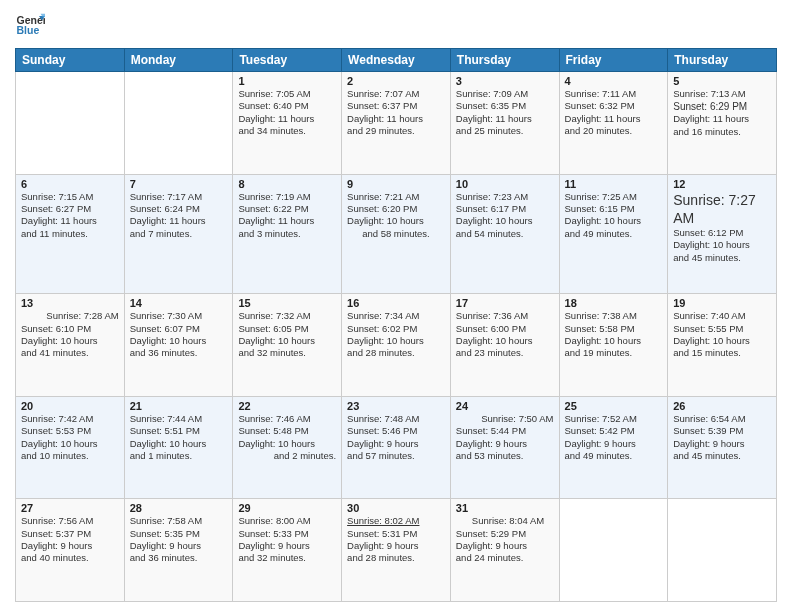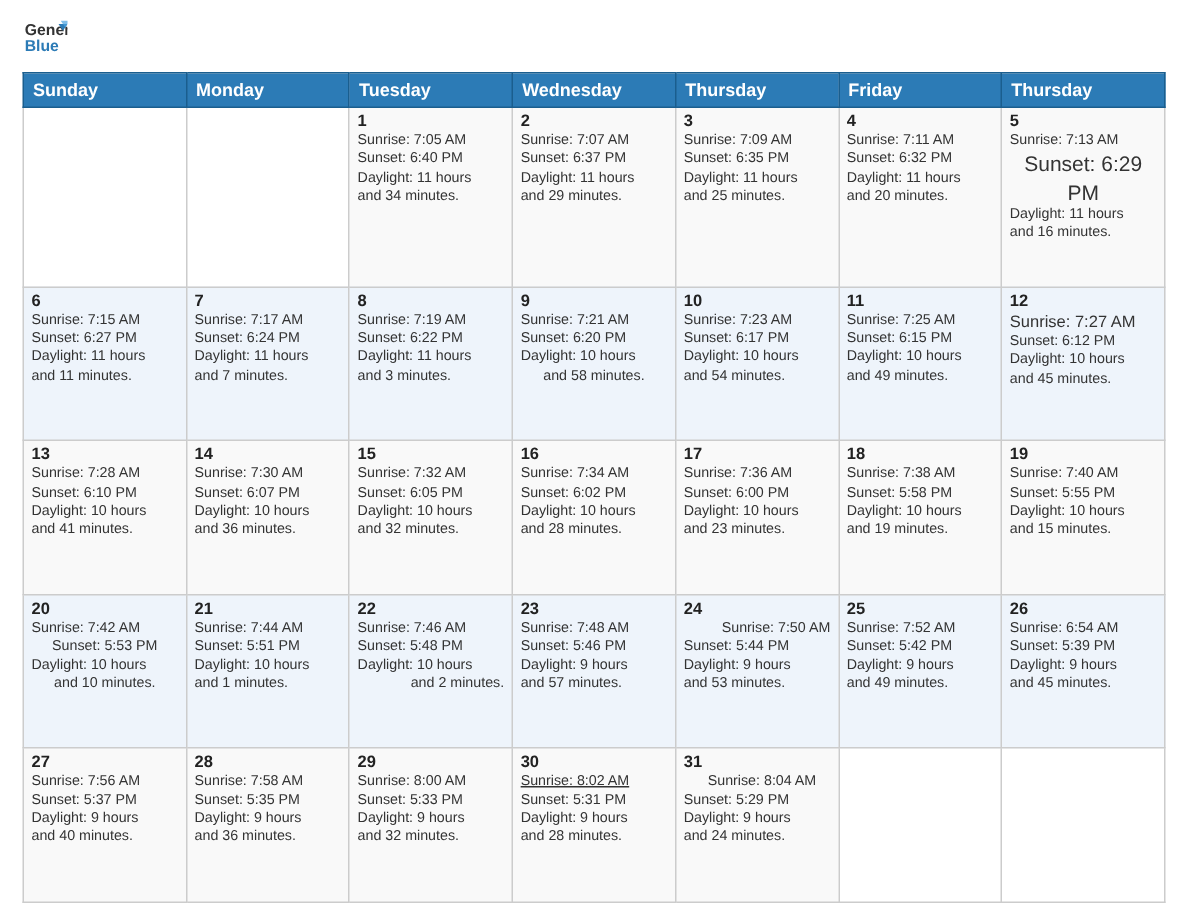--- a/index.html
+++ b/index.html
@@ -151,21 +151,21 @@
           <td>
             <span class="day-number">4</span>
             <span style="display: block; font-size: 9.5px; line-height: 1.3;">Sunrise: 7:11 AM</span>
             <span style="display: block; font-size: 9.5px; line-height: 1.3;">Sunset: 6:32 PM</span>
             <span style="display: block; font-size: 9.5px; line-height: 1.3;">Daylight: 11 hours</span>
             <span style="display: block; font-size: 9.5px; line-height: 1.3;">and 20 minutes.</span>
           </td>
           <td>
             <span class="day-number">5</span>
             <span style="display: block; font-size: 9.5px; line-height: 1.3;">Sunrise: 7:13 AM</span>
-            <span style="display: block; font-size: 14px; line-height: 1.3; text-align: center;">Sunset: 6:29 PM</span>
+            <span style="display: block; font-size: 10px; line-height: 1.3;">Sunset: 6:29 PM</span>
             <span style="display: block; font-size: 9.5px; line-height: 1.3;">Daylight: 11 hours</span>
             <span style="display: block; font-size: 9.5px; line-height: 1.3;">and 16 minutes.</span>
           </td>
         </tr>
         <tr class="row-even">
           <td>
             <span class="day-number">6</span>
             <span style="display: block; font-size: 9.5px; line-height: 1.3;">Sunrise: 7:15 AM</span>
             <span style="display: block; font-size: 9.5px; line-height: 1.3;">Sunset: 6:27 PM</span>
             <span style="display: block; font-size: 9.5px; line-height: 1.3;">Daylight: 11 hours</span>
@@ -201,30 +201,30 @@
           </td>
           <td>
             <span class="day-number">11</span>
             <span style="display: block; font-size: 9.5px; line-height: 1.3;">Sunrise: 7:25 AM</span>
             <span style="display: block; font-size: 9.5px; line-height: 1.3;">Sunset: 6:15 PM</span>
             <span style="display: block; font-size: 9.5px; line-height: 1.3;">Daylight: 10 hours</span>
             <span style="display: block; font-size: 9.5px; line-height: 1.3;">and 49 minutes.</span>
           </td>
           <td>
             <span class="day-number">12</span>
-            <span style="display: block; font-size: 11px; line-height: 1.3;">Sunrise: 7:27 AM</span>
+            <span style="display: block; font-size: 14px; line-height: 1.3;">Sunrise: 7:27 AM</span>
             <span style="display: block; font-size: 9.5px; line-height: 1.3;">Sunset: 6:12 PM</span>
             <span style="display: block; font-size: 9.5px; line-height: 1.3;">Daylight: 10 hours</span>
             <span style="display: block; font-size: 9.5px; line-height: 1.3;">and 45 minutes.</span>
           </td>
         </tr>
         <tr class="row-odd">
           <td>
             <span class="day-number">13</span>
-            <span style="display: block; font-size: 9.5px; line-height: 1.3;">Sunrise: 7:28 AM</span>
+            <span style="display: block; font-size: 9.5px; line-height: 1.3; text-align: right;">Sunrise: 7:28 AM</span>
             <span style="display: block; font-size: 9.5px; line-height: 1.3;">Sunset: 6:10 PM</span>
             <span style="display: block; font-size: 9.5px; line-height: 1.3;">Daylight: 10 hours</span>
             <span style="display: block; font-size: 9.5px; line-height: 1.3;">and 41 minutes.</span>
           </td>
           <td>
             <span class="day-number">14</span>
             <span style="display: block; font-size: 9.5px; line-height: 1.3;">Sunrise: 7:30 AM</span>
             <span style="display: block; font-size: 9.5px; line-height: 1.3;">Sunset: 6:07 PM</span>
             <span style="display: block; font-size: 9.5px; line-height: 1.3;">Daylight: 10 hours</span>
             <span style="display: block; font-size: 9.5px; line-height: 1.3;">and 36 minutes.</span>
@@ -262,23 +262,23 @@
             <span style="display: block; font-size: 9.5px; line-height: 1.3;">Sunrise: 7:40 AM</span>
             <span style="display: block; font-size: 9.5px; line-height: 1.3;">Sunset: 5:55 PM</span>
             <span style="display: block; font-size: 9.5px; line-height: 1.3;">Daylight: 10 hours</span>
             <span style="display: block; font-size: 9.5px; line-height: 1.3;">and 15 minutes.</span>
           </td>
         </tr>
         <tr class="row-even">
           <td>
             <span class="day-number">20</span>
             <span style="display: block; font-size: 9.5px; line-height: 1.3;">Sunrise: 7:42 AM</span>
-            <span style="display: block; font-size: 9.5px; line-height: 1.3; text-align: center;">Sunset: 5:53 PM</span>
-            <span style="display: block; font-size: 9.5px; line-height: 1.3;">Daylight: 10 hours</span>
-            <span style="display: block; font-size: 9.5px; line-height: 1.3; text-align: center;">and 10 minutes.</span>
+            <span style="display: block; font-size: 9.5px; line-height: 1.3;">Sunset: 5:53 PM</span>
+            <span style="display: block; font-size: 9.5px; line-height: 1.3;">Daylight: 10 hours</span>
+            <span style="display: block; font-size: 9.5px; line-height: 1.3;">and 10 minutes.</span>
           </td>
           <td>
             <span class="day-number">21</span>
             <span style="display: block; font-size: 9.5px; line-height: 1.3;">Sunrise: 7:44 AM</span>
             <span style="display: block; font-size: 9.5px; line-height: 1.3;">Sunset: 5:51 PM</span>
             <span style="display: block; font-size: 9.5px; line-height: 1.3;">Daylight: 10 hours</span>
             <span style="display: block; font-size: 9.5px; line-height: 1.3;">and 1 minutes.</span>
           </td>
           <td>
             <span class="day-number">22</span>

